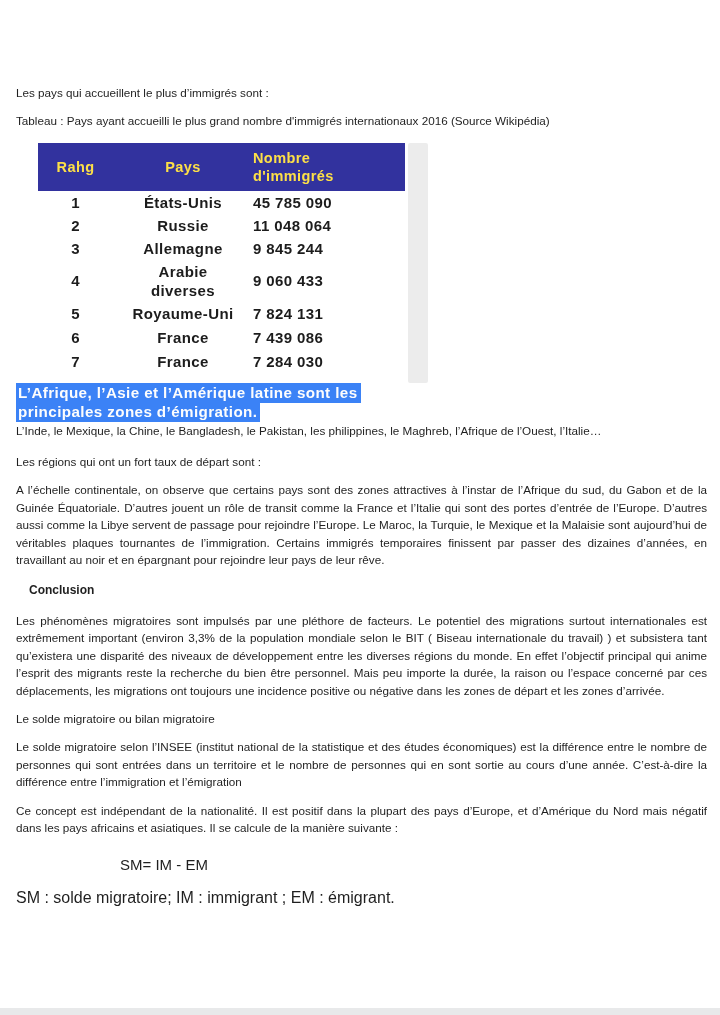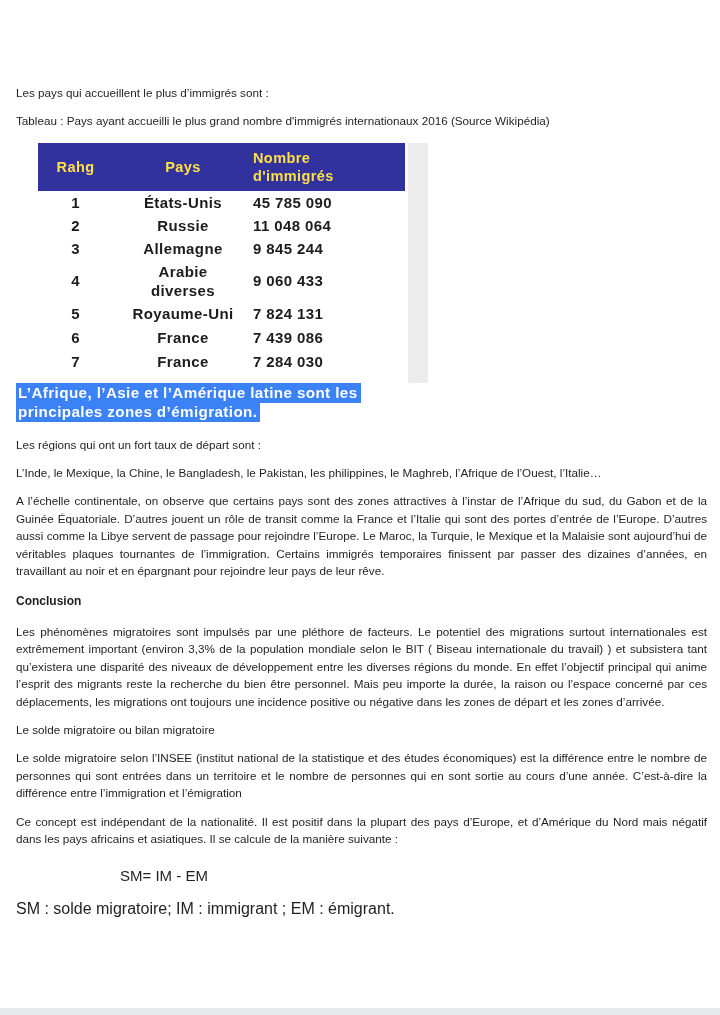--- a/index.html
+++ b/index.html
@@ -80,21 +80,21 @@
   .hl {
     display:inline;
     background:#3b82f6;
     color:#fdfdfd;
     padding:1px 3px 2px 2px;
     -webkit-box-decoration-break:clone;
     box-decoration-break:clone;
   }
 
   .after-fig { margin-top:14px; }
-  .h-conclusion { margin:14px 0 12px 0; font-size:12px; }
+  .h-conclusion { margin:14px 0 12px 13px; font-size:12px; }
   .pre-formula { margin-bottom:14px; }
   .formula {
     margin:19px 0 0 104px;
     font-size:15px;
     line-height:19px;
   }
   .legend {
     margin:14px 0 0 0;
     font-size:16px;
     line-height:20px;
@@ -160,23 +160,23 @@
         <div class="c2">France</div>
         <div class="c3 num">7 284 030</div>
       </div>
     </div>
 
     <div class="hl-wrap">
       <span class="hl">L’Afrique, l’Asie et l’Amérique latine sont les principales zones d’émigration.</span>
     </div>
   </div>
 
+  <p class="para">L’Inde, le Mexique, la Chine, le Bangladesh, le Pakistan, les philippines, le Maghreb, l’Afrique de l’Ouest, l’Italie…</p>
+
   <p class="para after-fig">Les régions qui ont un fort taux de départ sont :</p>
-
-  <p class="para">L’Inde, le Mexique, la Chine, le Bangladesh, le Pakistan, les philippines, le Maghreb, l’Afrique de l’Ouest, l’Italie…</p>
 
 
   <p class="para just">A l’échelle continentale, on observe que certains pays sont des zones attractives à l’instar de l’Afrique du sud, du Gabon et de la Guinée Équatoriale. D’autres jouent un rôle de transit comme la France et l’Italie qui sont des portes d’entrée de l’Europe. D’autres aussi comme la Libye servent de passage pour rejoindre l’Europe. Le Maroc, la Turquie, le Mexique et la Malaisie sont aujourd’hui de véritables plaques tournantes de l’immigration. Certains immigrés temporaires finissent par passer des dizaines d’années, en travaillant au noir et en épargnant pour rejoindre leur pays de leur rêve.</p>
 
   <p class="para bold h-conclusion">Conclusion</p>
 
   <p class="para just">Les phénomènes migratoires sont impulsés par une pléthore de facteurs. Le potentiel des migrations surtout internationales est extrêmement important (environ 3,3% de la population mondiale selon le BIT ( Biseau internationale du travail) ) et subsistera tant qu’existera une disparité des niveaux de développement entre les diverses régions du monde. En effet l’objectif principal qui anime l’esprit des migrants reste la recherche du bien être personnel. Mais peu importe la durée, la raison ou l’espace concerné par ces déplacements, les migrations ont toujours une incidence positive ou négative dans les zones de départ et les zones d’arrivée.</p>
 
   <p class="para">Le solde migratoire ou bilan migratoire</p>
 

